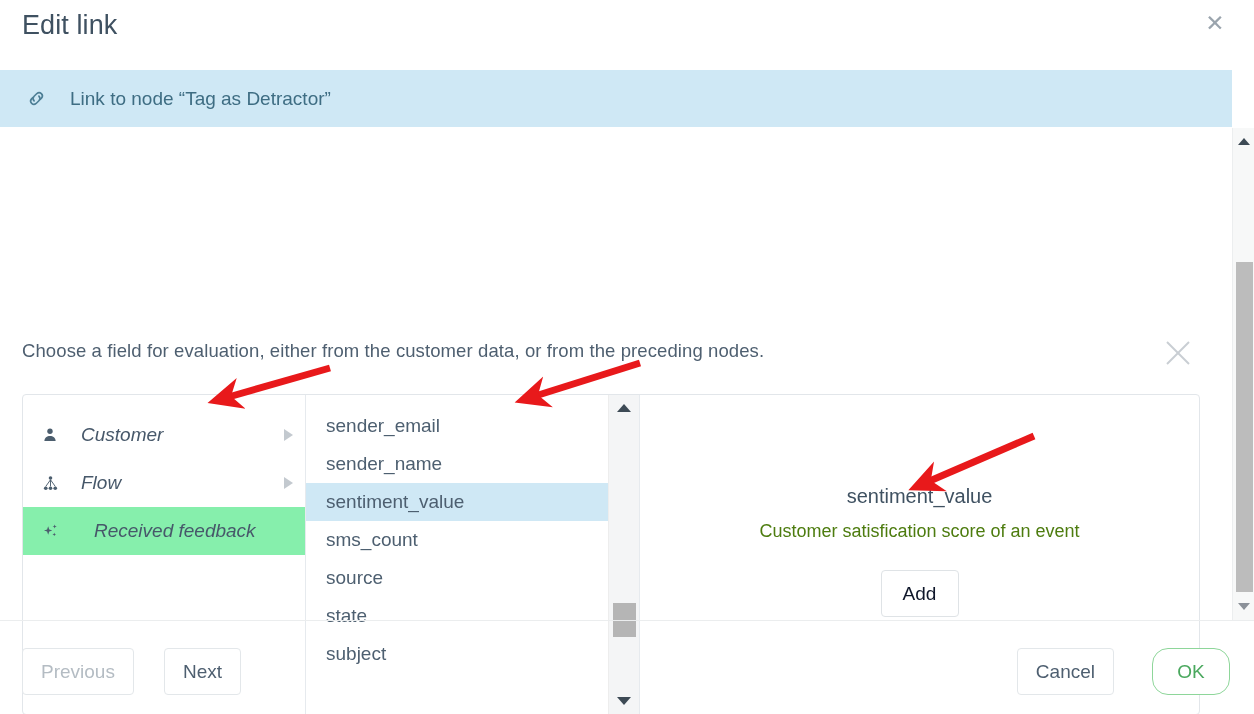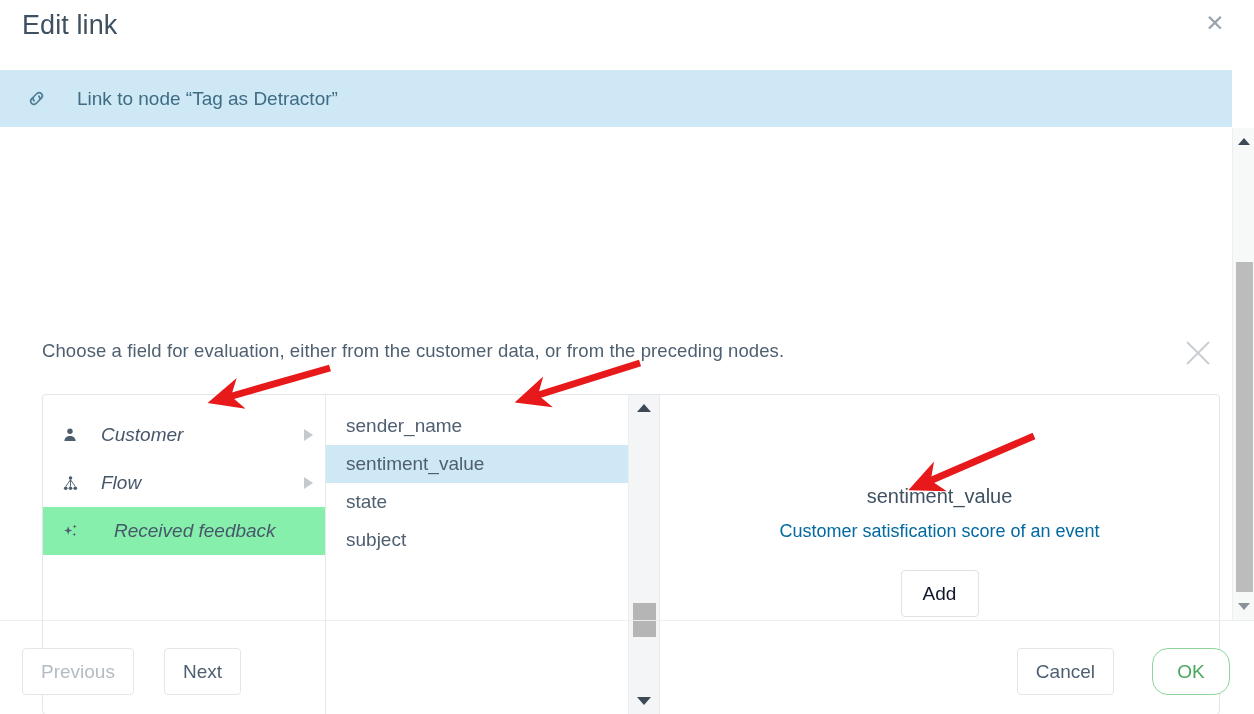--- a/index.html
+++ b/index.html
@@ -55,34 +55,33 @@
   #link-banner .chain {
     margin-left: 24px;
     width: 24px;
     height: 24px;
     display: flex;
     align-items: center;
     justify-content: center;
     color: #4d7e95;
   }
   #link-banner .banner-text {
-    margin-left: 29px;
+    margin-left: 22px;
     font-size: 19px;
     color: #3e6d83;
   }
 
   
   #scroll-area {
     position: absolute;
     left: 0;
     top: 128px;
     width: 1232px;
     height: 492px;
     background: #fff;
-    margin-left: 20px;
   }
 
   #section-close {
     position: absolute;
     left: 1158px;
     top: 205px;
     width: 40px;
     height: 40px;
     cursor: pointer;
   }
@@ -230,21 +229,21 @@
     box-sizing: border-box;
   }
   #detail-name {
     font-size: 20px;
     color: #3f5161;
     font-weight: 400;
   }
   #detail-desc {
     margin-top: 13px;
     font-size: 18px;
-    color: #0369a1;
+    color: #4d7c0f;
   }
   #detail-add {
     margin-top: 28px;
     min-width: 78px;
     height: 47px;
     padding: 8px 20px;
     background: #fff;
     border: 1px solid #dfe3e6;
     border-radius: 4px;
     font-size: 19px;
@@ -389,22 +388,25 @@
             <path d="M15.9 13.9 L16.5 15.5 L18.1 16.1 L16.5 16.7 L15.9 18.3 L15.3 16.7 L13.7 16.1 L15.3 15.5 Z"></path>
           </svg>
         </span>
         <span class="cat-label">Received feedback</span>
         <span class="cat-arrow hidden"></span>
       </div>
     </div>
 
     <div id="field-column">
       <div id="field-list">
+        <div class="field-row">sender_email</div>
         <div class="field-row">sender_name</div>
         <div class="field-row selected">sentiment_value</div>
+        <div class="field-row">sms_count</div>
+        <div class="field-row">source</div>
         <div class="field-row">state</div>
         <div class="field-row">subject</div>
       </div>
       <div id="field-scrollbar">
         <span class="sb-arrow sb-up"></span>
         <span class="sb-thumb"></span>
         <span class="sb-arrow sb-down"></span>
       </div>
     </div>
 

